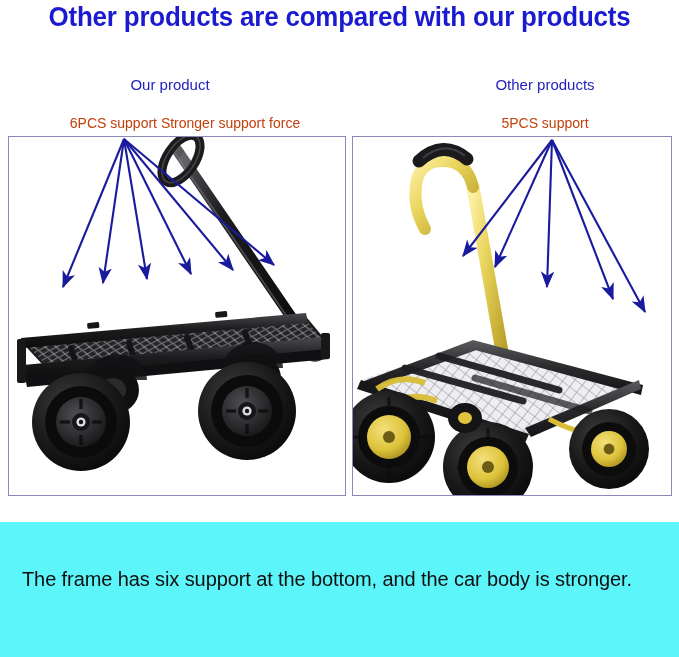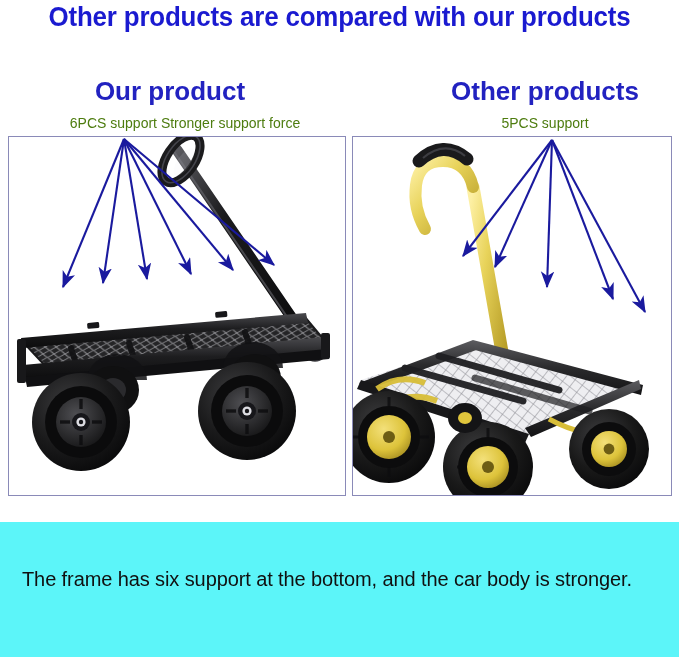--- a/index.html
+++ b/index.html
@@ -25,32 +25,32 @@
     font-size: 27px;
     font-weight: bold;
     letter-spacing: -0.2px;
     transform: scaleX(0.96);
     white-space: nowrap;
   }
   .col-title {
     position: absolute;
     top: 76px;
     color: #2222c0;
-    font-size: 26px;
-    font-weight: bold;
+    font-size: 15px;
+    font-weight: normal;
     text-align: center;
     white-space: nowrap;
   }
   .col-title.left  { left: 40px;  width: 260px; }
   .col-title.right { left: 400px; width: 290px; }
 
   .sub-label {
     position: absolute;
     top: 115px;
-    color: #4d7c0f;
+    color: #c2410c;
     font-size: 14px;
     text-align: center;
     white-space: nowrap;
   }
   .sub-label.left  { left: 20px;  width: 330px; }
   .sub-label.right { left: 395px; width: 300px; }
 
   
   .panel {
     position: absolute;

